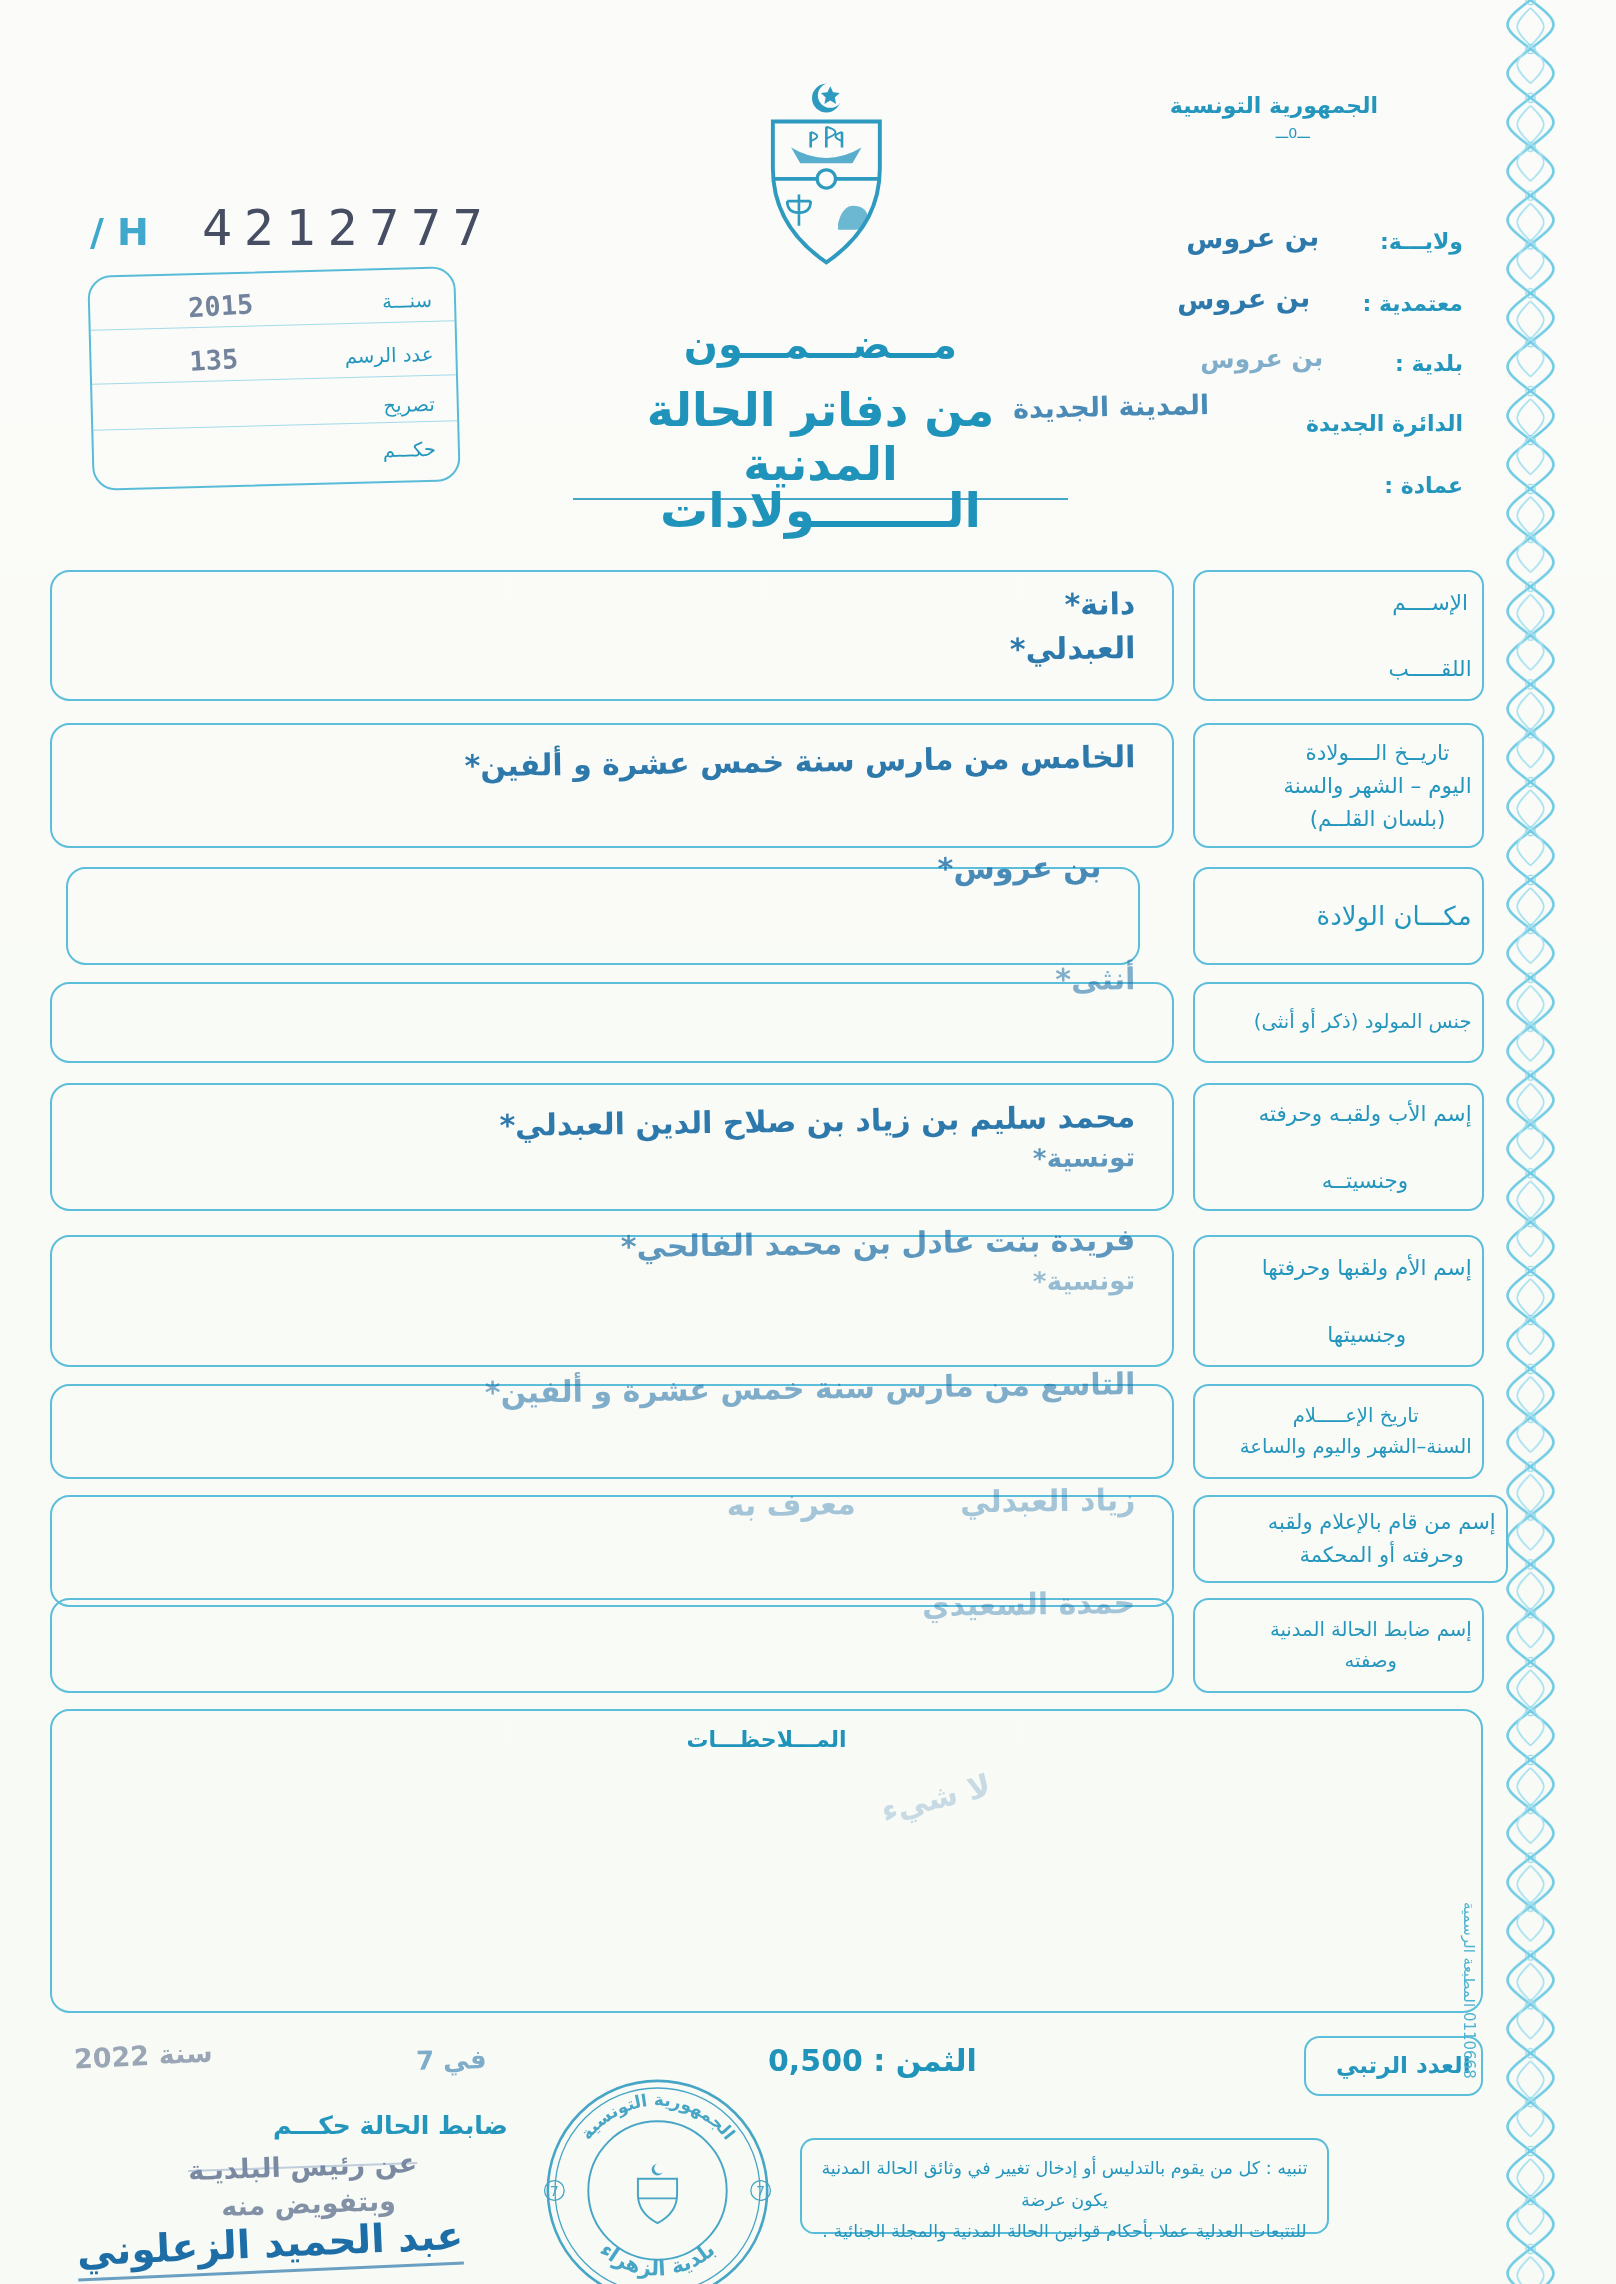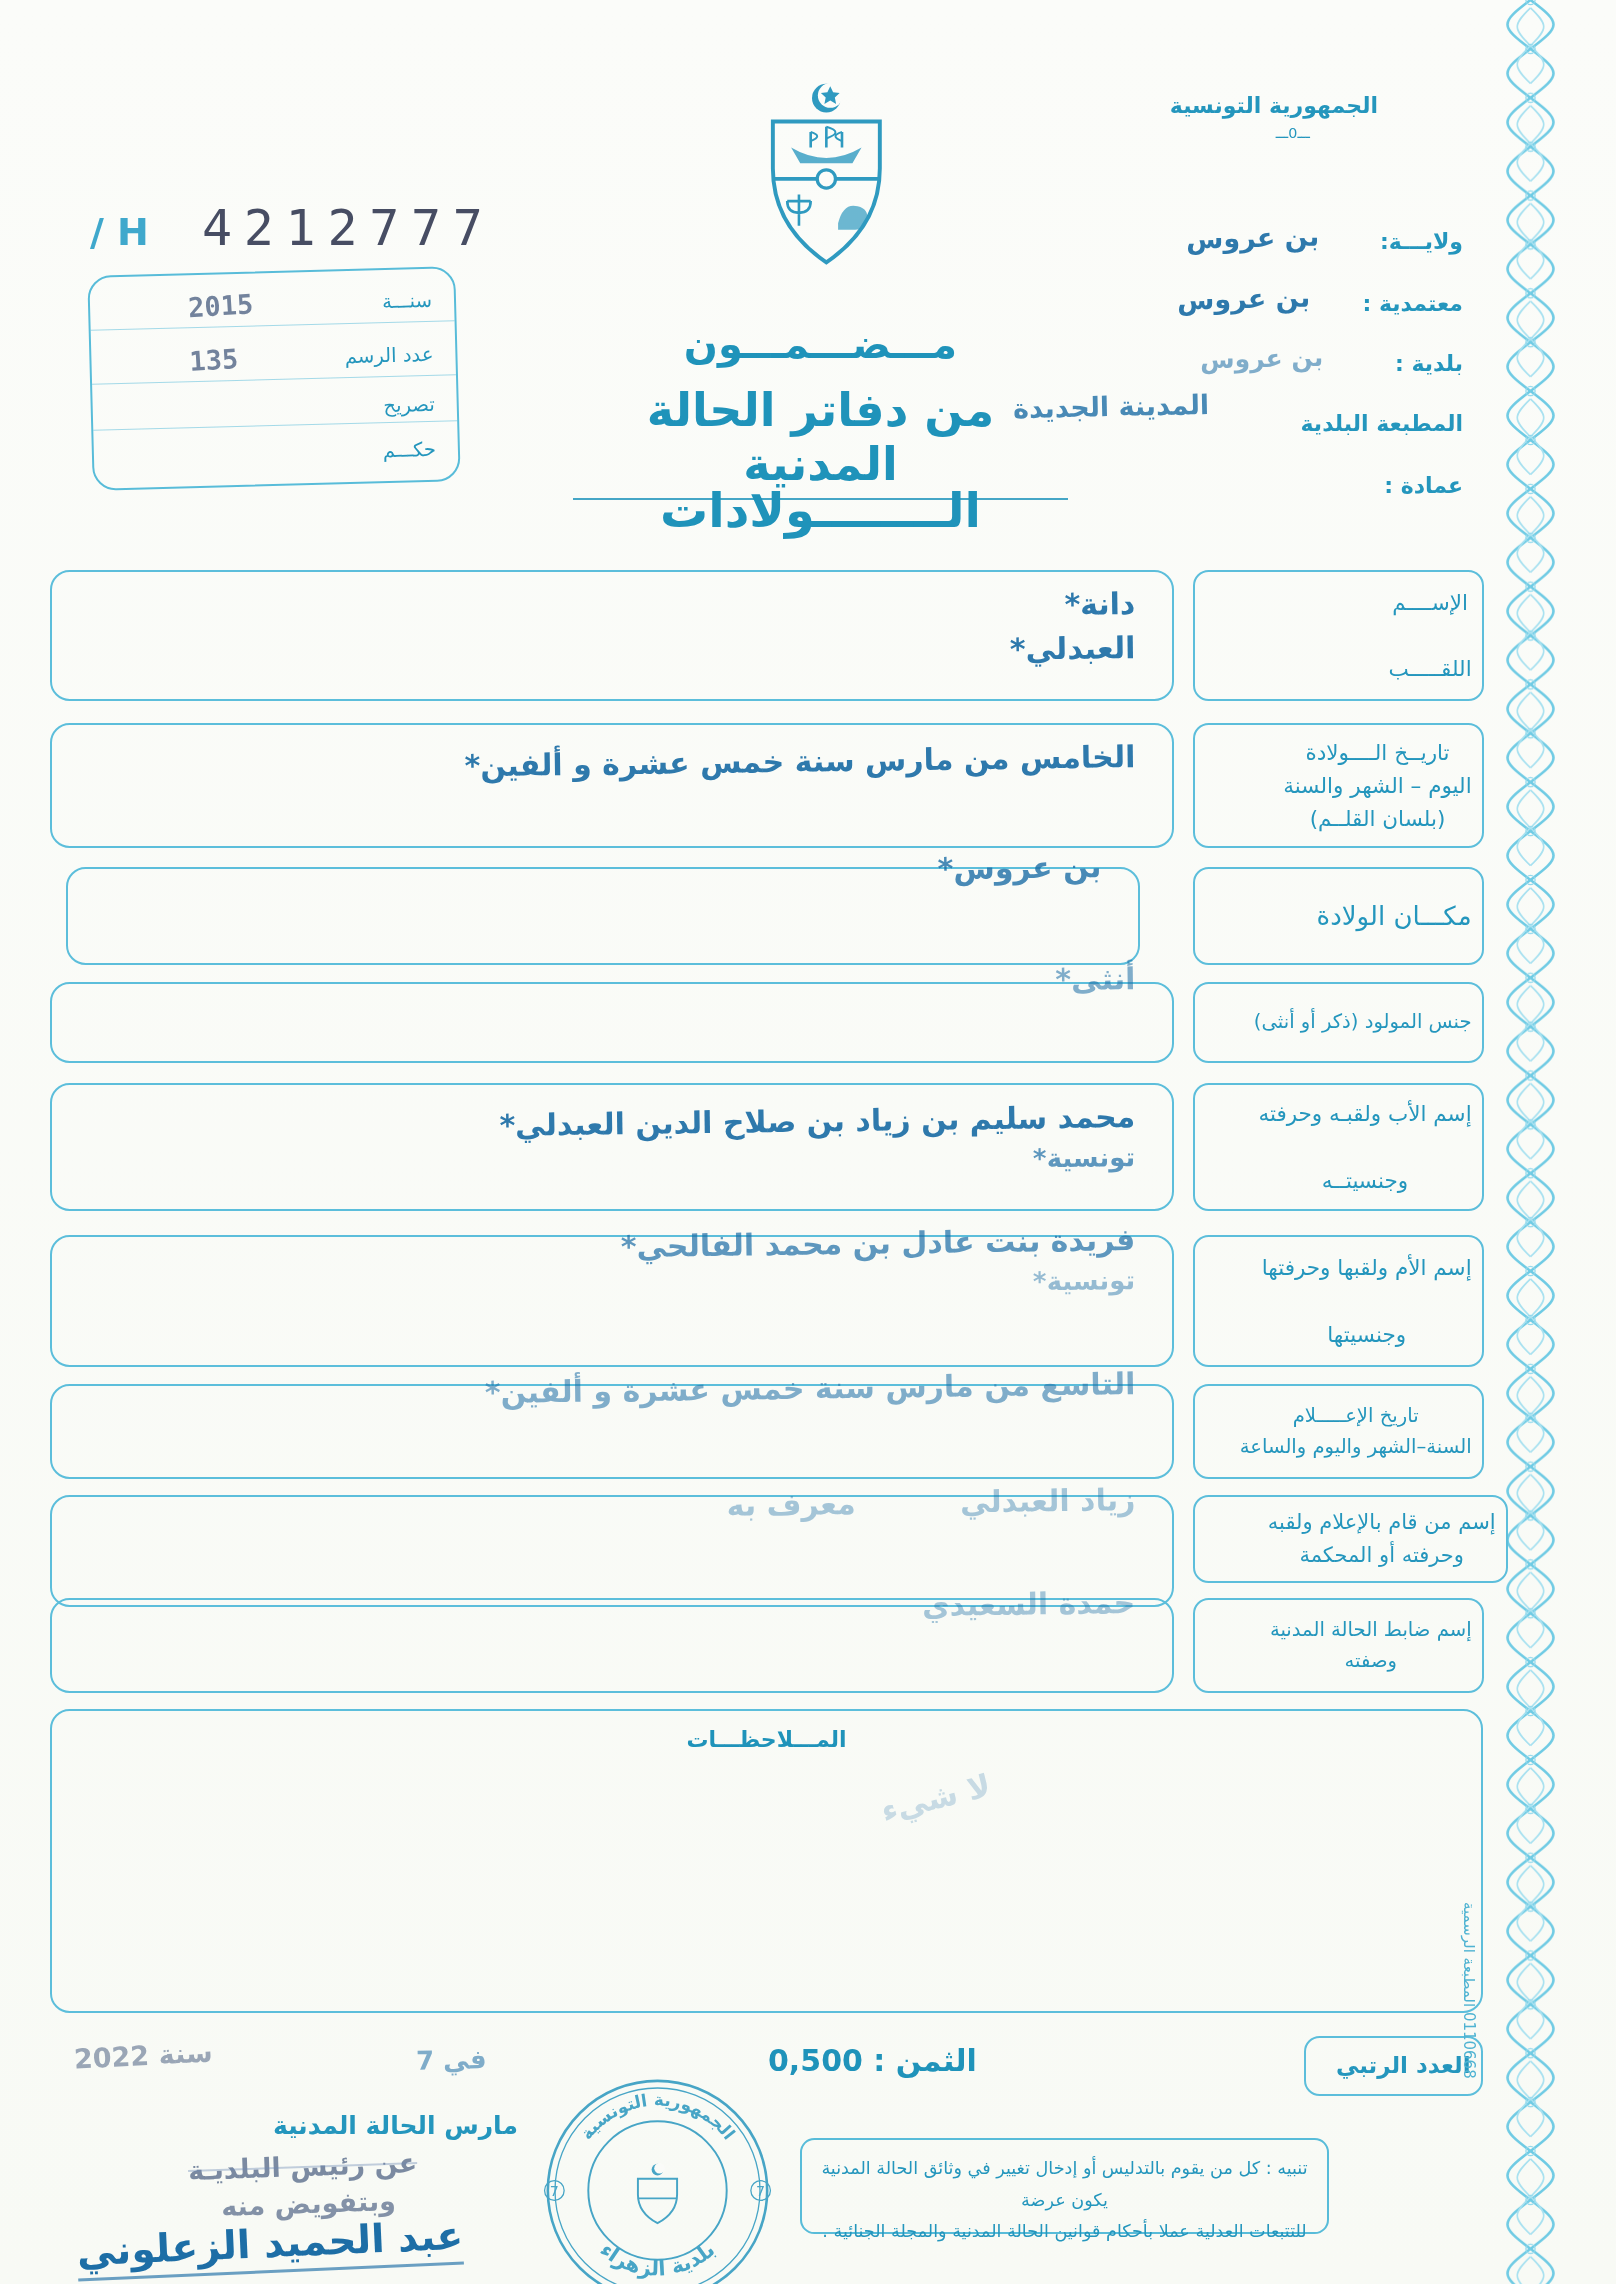--- a/index.html
+++ b/index.html
@@ -81,21 +81,21 @@
 
   <div class="hlbl" style="right:153px;top:229px">ولايـــة:</div>
   <div class="hval hand op9" style="right:297px;top:222px">بن عروس</div>
 
   <div class="hlbl" style="right:153px;top:291px">معتمدية :</div>
   <div class="hval hand op9" style="right:306px;top:283px">بن عروس</div>
 
   <div class="hlbl" style="right:153px;top:351px">بلدية :</div>
   <div class="hval hand op55" style="right:293px;top:344px;font-size:25px">بن عروس</div>
 
-  <div class="hlbl" style="right:153px;top:411px">المطبعة البلدية</div>
+  <div class="hlbl" style="right:153px;top:411px">الدائرة الجديدة</div>
   <div class="hval hand op8" style="left:1014px;top:391px">المدينة الجديدة</div>
 
   <div class="hlbl" style="right:153px;top:473px">عمادة :</div>
 
   <div class="stampbox" style="left:91px;top:271px;width:368px;height:215px">
     <div class="sb-row">
       <span class="sb-lbl">سنـــة</span>
       <span class="sb-val stamped">2015</span>
     </div>
     <div class="sb-row">
@@ -200,21 +200,21 @@
     <div class="val" style="position:absolute;left:821px;top:52px;opacity:.22;transform:rotate(-14deg);font-size:31px">لا شيء</div>
   </div>
 
   <div class="lbox" style="left:1305px;top:2036px;width:179px;height:60px;font-size:23px;font-weight:bold">
     <span>العدد الرتبي</span>
   </div>
   <div class="abs" style="left:769px;top:2043px;font-size:30px;font-weight:bold;color:#1f93ba">الثمن : 0,500</div>
   <div class="abs hand op55" style="left:417px;top:2045px;font-size:26px">في 7</div>
   <div class="abs stamped" style="left:75px;top:2040px;font-size:27px;opacity:.6;transform:rotate(-3deg)">سنة 2022</div>
 
-  <div class="abs teal" style="left:274px;top:2111px;font-size:25px;font-weight:bold">مارس الحالة المدنية</div>
+  <div class="abs teal" style="left:274px;top:2111px;font-size:25px;font-weight:bold">ضابط الحالة حكـــم</div>
   <div class="abs stamped" style="left:189px;top:2151px;font-size:27px;opacity:.8;transform:rotate(-2deg);text-decoration:line-through;text-decoration-color:rgba(74,111,165,.4)">عن رئيس البلديـة</div>
   <div class="abs stamped" style="left:222px;top:2188px;font-size:27px;opacity:.75;transform:rotate(-2deg)">وبتفويض منه</div>
   <div class="abs hand" style="left:78px;top:2221px;font-size:39px;transform:rotate(-2.5deg);border-bottom:3.3px solid rgba(29,110,166,.65);padding-bottom:3.9px">عبد الحميد الزعلوني</div>
 
   <svg width="235" height="235" viewBox="0 0 360 360" style="position:absolute;left:541px;top:2073px;opacity:.88">
     <circle cx="180" cy="180" r="168" fill="none" stroke="#2f9ac0" stroke-width="4"></circle>
     <circle cx="180" cy="180" r="157" fill="none" stroke="#2f9ac0" stroke-width="2"></circle>
     <circle cx="180" cy="180" r="106" fill="none" stroke="#2f9ac0" stroke-width="3"></circle>
     <defs>
       <path id="sArcTop" d="M180,180 m-130,0 a130,130 0 1,1 260,0"></path>

